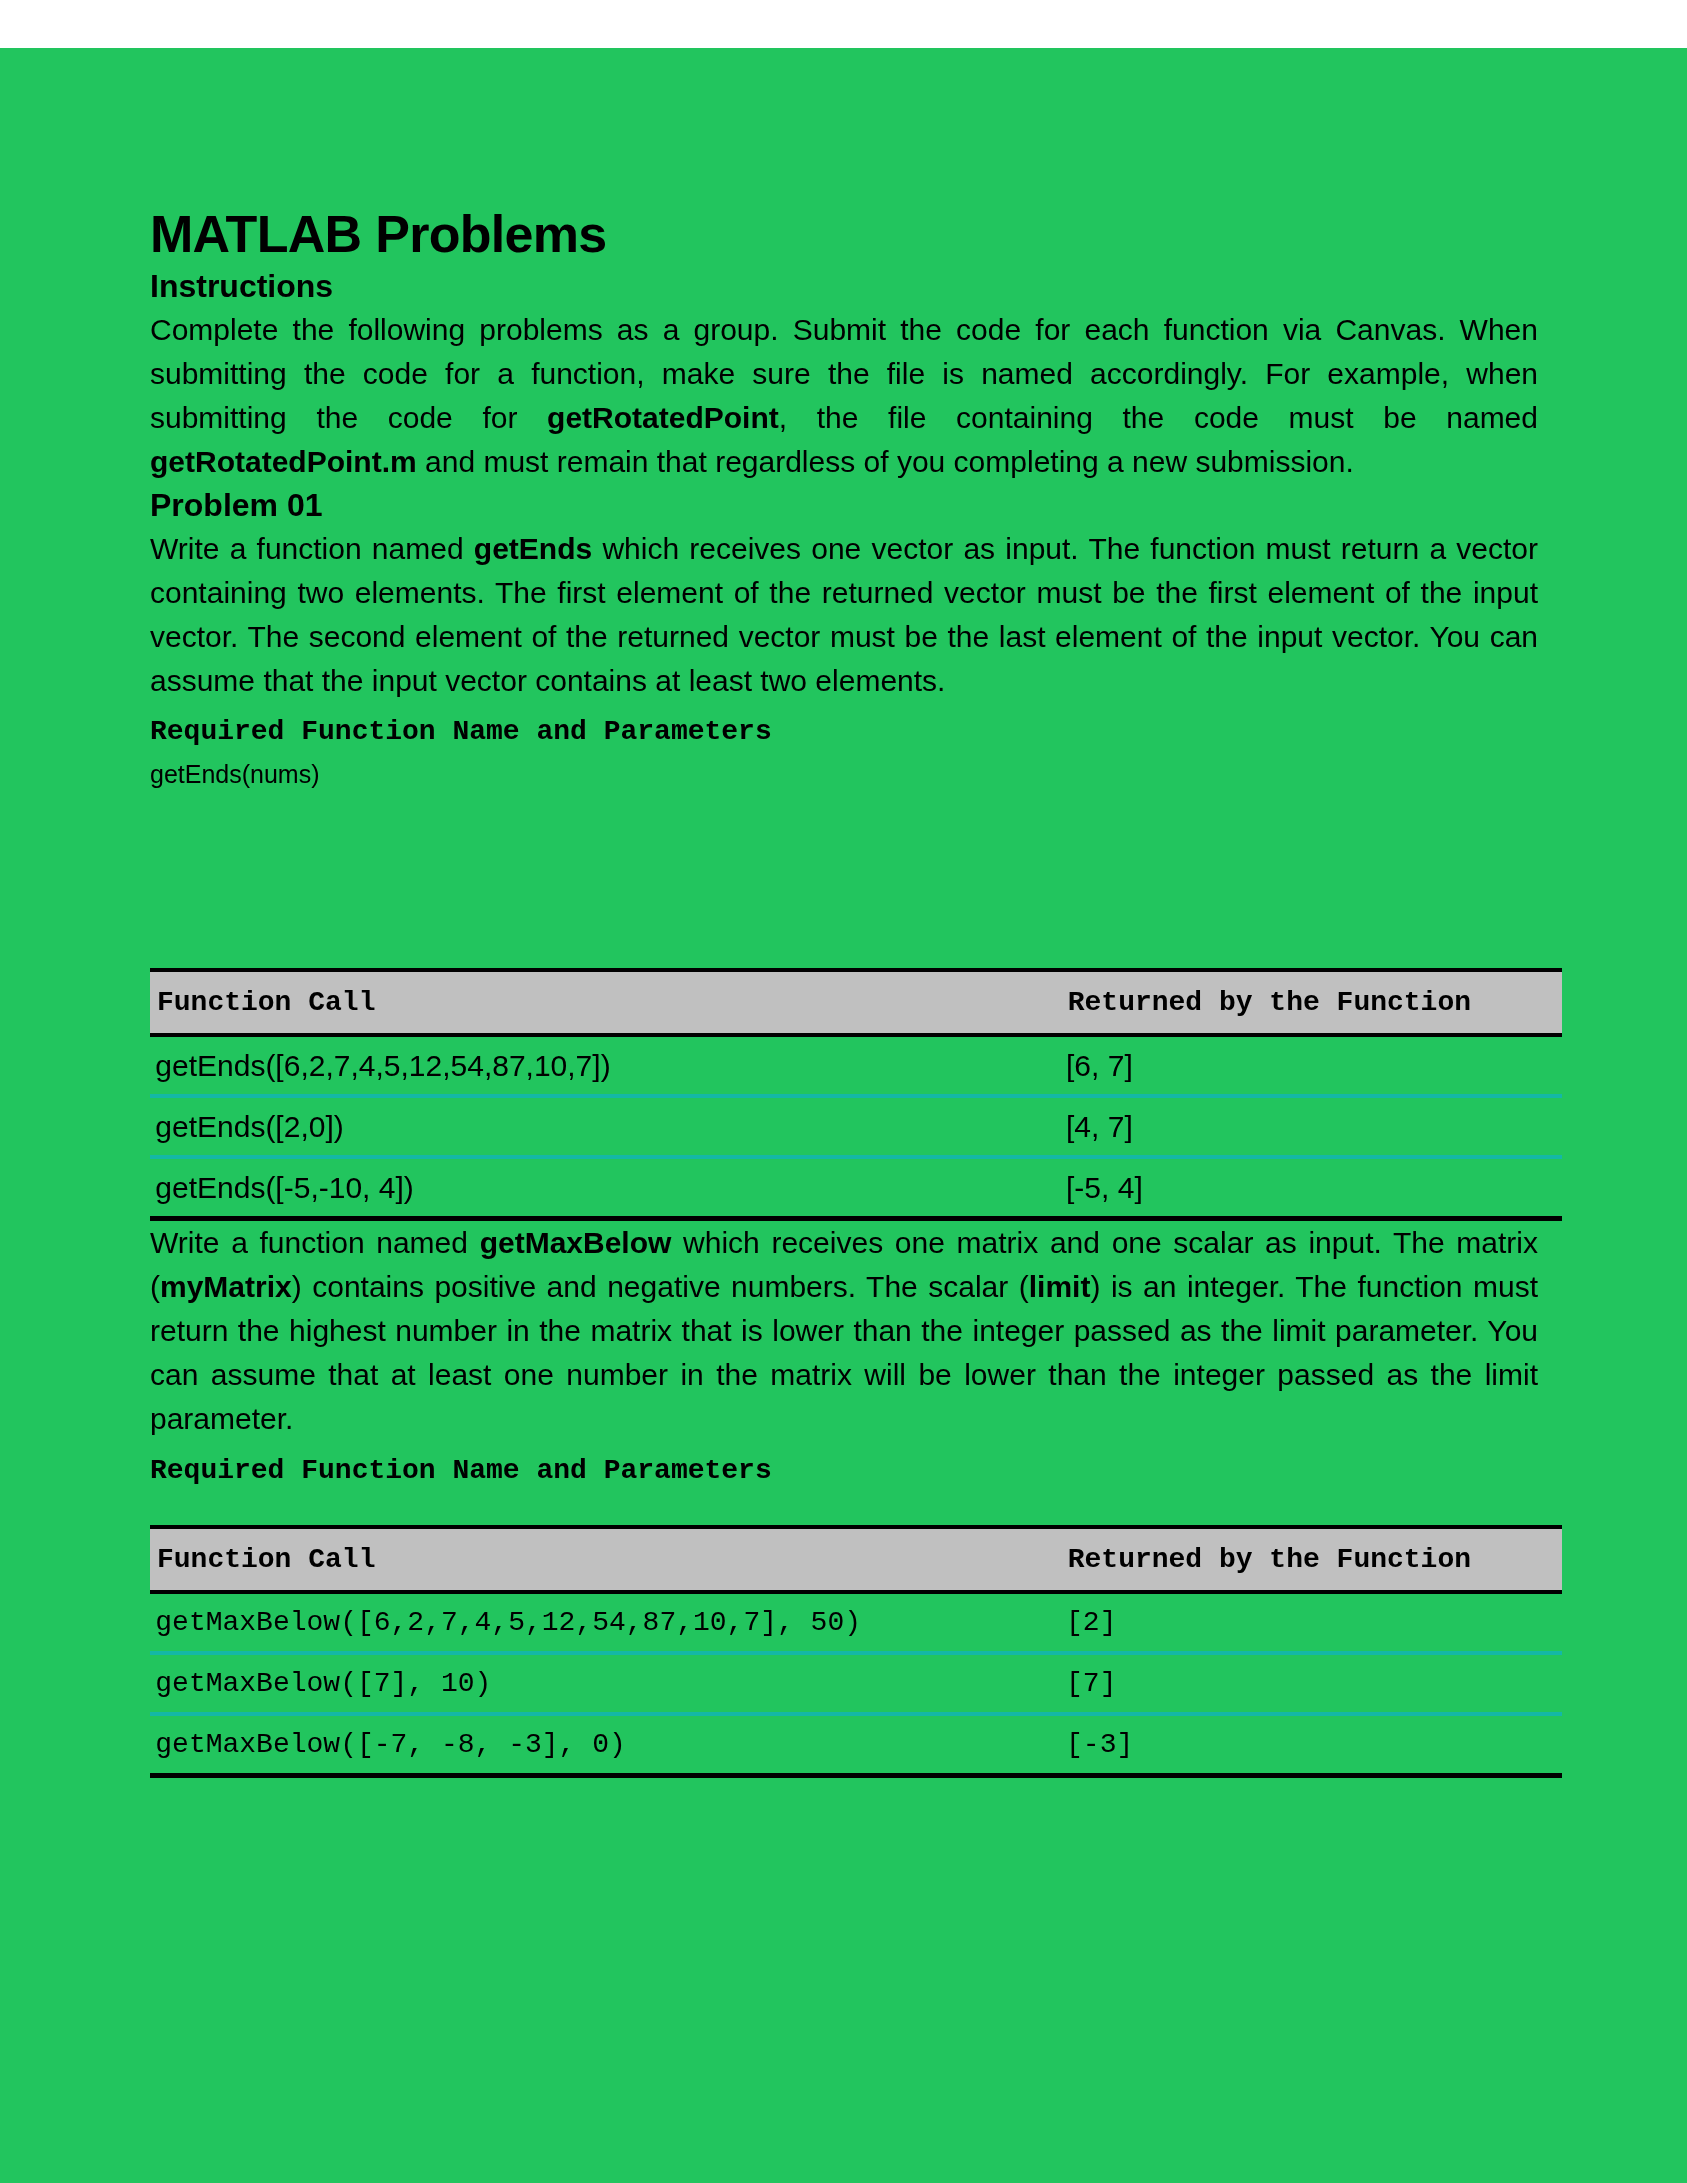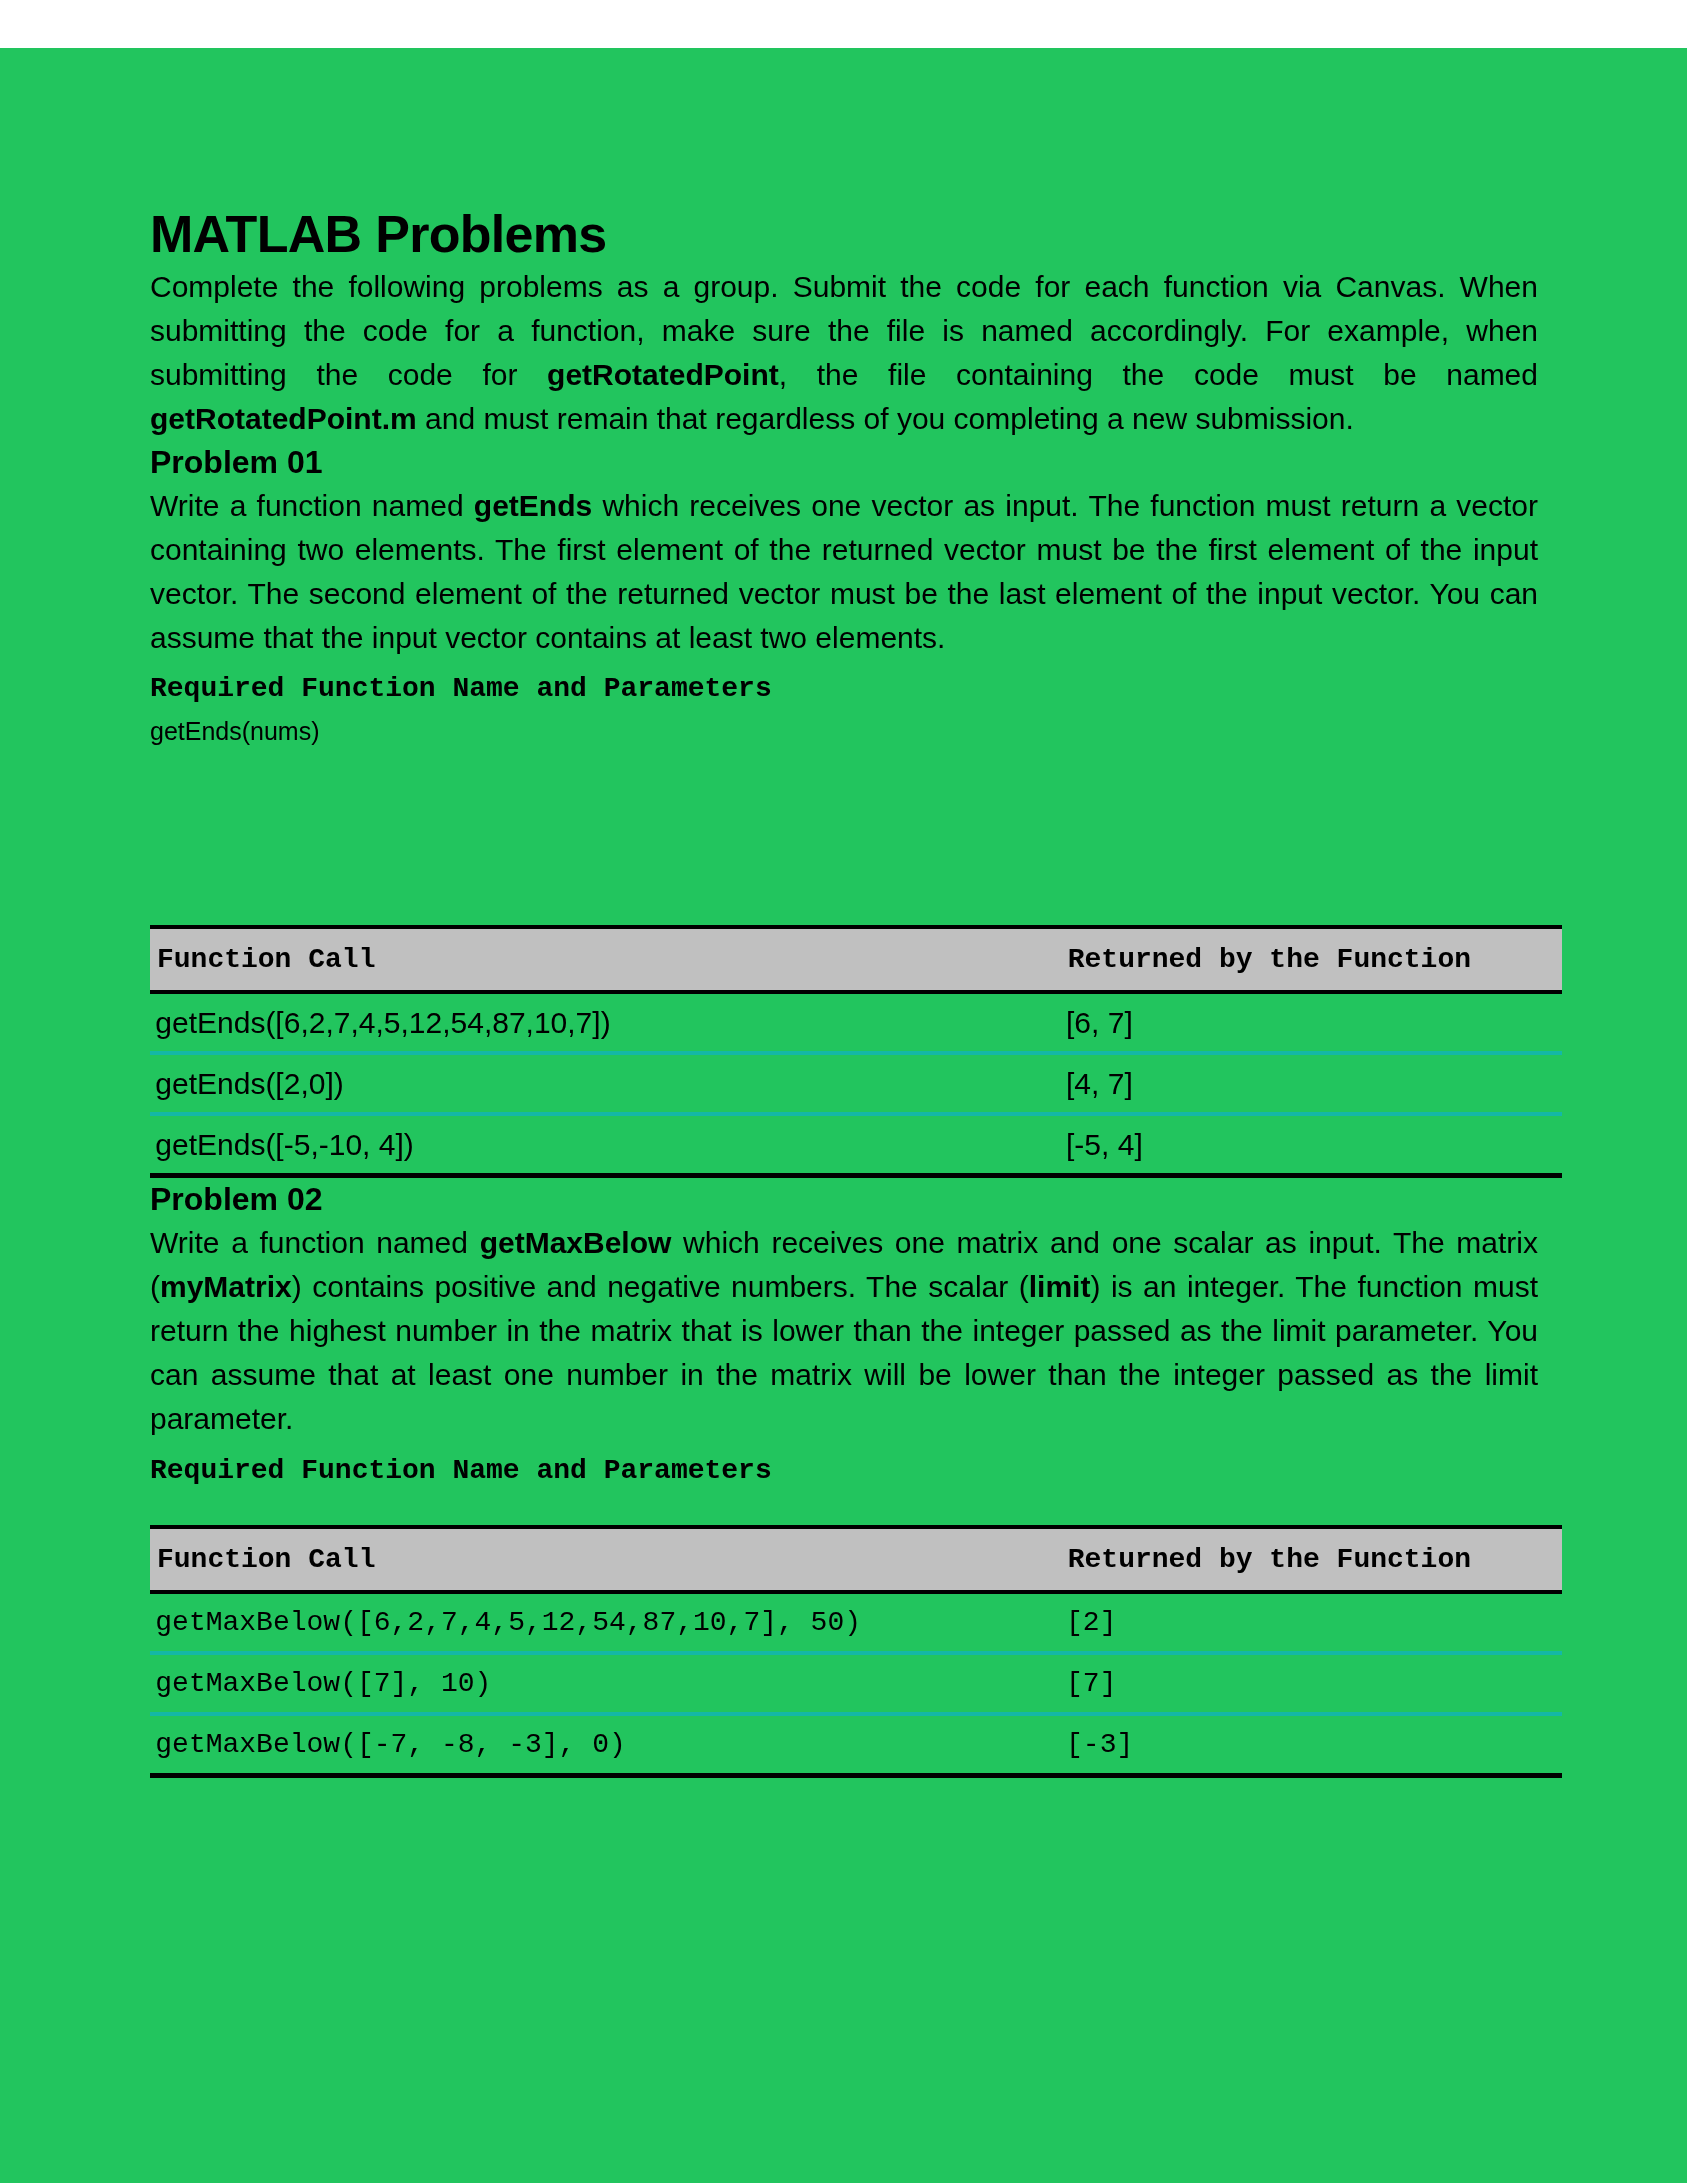--- a/index.html
+++ b/index.html
@@ -66,20 +66,21 @@
   table.cells-sans td{font-family:"Liberation Sans",sans-serif;font-size:30px;}
   table.cells-mono td{font-family:"Liberation Mono","DejaVu Sans Mono",monospace;font-size:28px;}
 </style>
 </head>
 <body>
 
 <div class="page">
 
   <h1 class="title">MATLAB Problems</h1>
 
+  <h2 class="sec sec-instructions">Instructions</h2>
   <p class="body"><span>Complete the following problems as a group. Submit the code for each function via Canvas. When submitting the code for a function, make sure the file is named accordingly. For example, when submitting the code for </span><span class="b">getRotatedPoint</span><span>, the file containing the code must be named </span><span class="b">getRotatedPoint.m</span><span> and must remain that regardless of you completing a new submission.</span></p>
 
   <section>
     <h2 class="sec sec-p01">Problem 01</h2>
     <p class="body"><span>Write a function named </span><span class="b">getEnds</span><span> which receives one vector as input. The function must return a vector containing two elements. The first element of the returned vector must be the first element of the input vector. The second element of the returned vector must be the last element of the input vector. You can assume that the input vector contains at least two elements.</span></p>
     <h3 class="req">Required Function Name and Parameters</h3>
     <div class="sig sans">getEnds(nums)</div>
 
     <table class="doc-table tbl-1 cells-sans">
       <colgroup>
@@ -103,21 +104,20 @@
           </tr>
           <tr>
             <td>getEnds([-5,-10, 4])</td>
             <td>[-5, 4]</td>
           </tr>
         </tbody>
     </table>
   </section>
 
   <section>
-    <h2 class="sec sec-p02">Problem 02</h2>
     <p class="body"><span>Write a function named </span><span class="b">getMaxBelow</span><span> which receives one matrix and one scalar as input. The matrix (</span><span class="b">myMatrix</span><span>) contains positive and negative numbers. The scalar (</span><span class="b">limit</span><span>) is an integer. The function must return the highest number in the matrix that is lower than the integer passed as the limit parameter. You can assume that at least one number in the matrix will be lower than the integer passed as the limit parameter.</span></p>
     <h3 class="req">Required Function Name and Parameters</h3>
 
     <table class="doc-table tbl-2 cells-mono">
       <colgroup>
           <col class="col1">
           <col class="col2">
         </colgroup>
       <thead>
         <tr>

